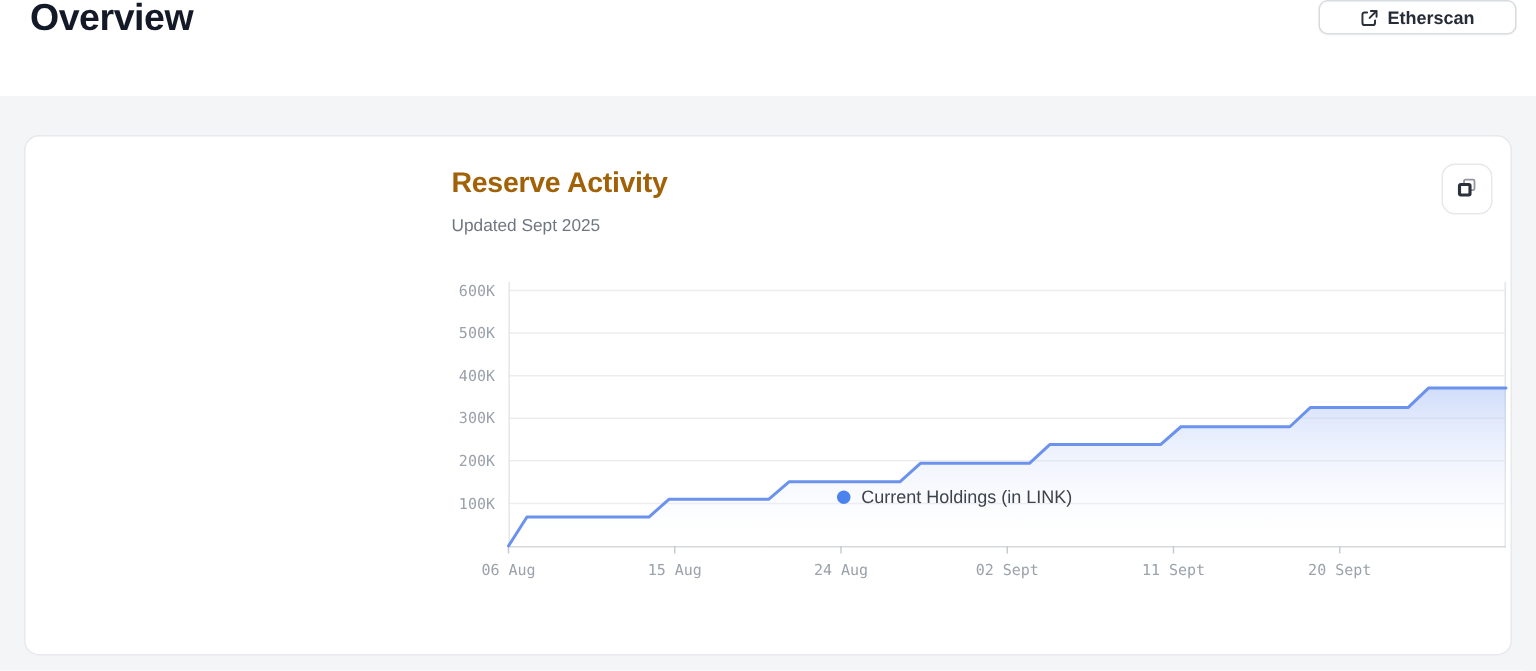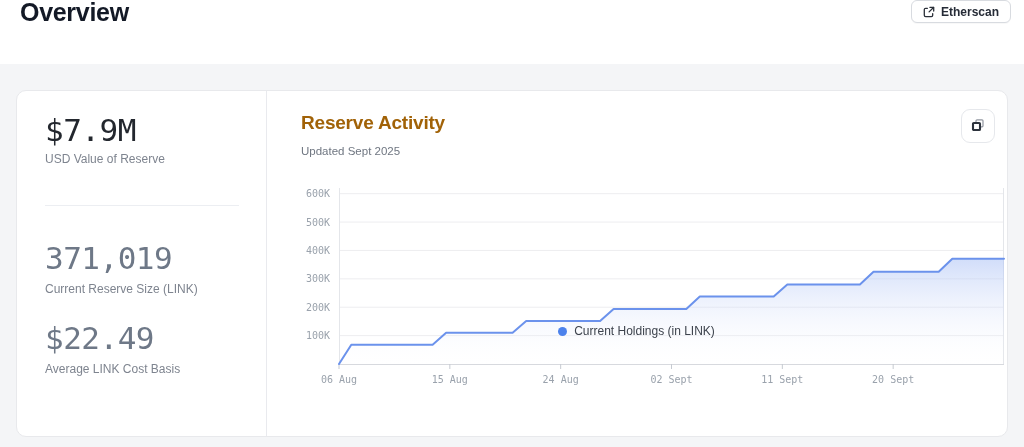--- a/index.html
+++ b/index.html
@@ -7,21 +7,21 @@
     width:1024px;height:447px;position:relative;overflow:hidden;
     background:#f4f5f7;
     font-family:"Liberation Sans",sans-serif;
     -webkit-font-smoothing:antialiased;
   }
   .header{position:absolute;left:0;top:0;width:1024px;height:64px;background:#ffffff;}
   .page-title{position:absolute;left:20px;top:-2px;font-size:25px;font-weight:700;color:#131926;letter-spacing:-0.3px;}
   .page-subtitle{position:absolute;left:20px;top:37px;font-size:14.5px;color:#a9afbb;}
   .hdr-buttons{position:absolute;right:13px;top:0;display:flex;gap:7px;}
   .btn{
-    display:flex;align-items:center;gap:6px;height:23px;padding:0 11px;
+    display:flex;align-items:center;gap:6px;height:23px;padding:0 27px;
     background:#ffffff;border:1px solid #d8dbe0;border-radius:6px;
     font-size:12px;font-weight:700;color:#262c37;box-shadow:0 1px 1px rgba(0,0,0,0.03);
     cursor:pointer;white-space:nowrap;
   }
   .btn svg{display:block;}
 
   .card{
     position:absolute;left:16px;top:90px;width:990px;height:345px;
     background:#ffffff;border:1px solid #e8e9ec;border-radius:10px;
   }
@@ -58,29 +58,20 @@
           <path d="M10.5 1.5L6.1 5.9" stroke="#2a2f38" stroke-width="1.3" stroke-linecap="round"></path>
         </svg>
       </span>
       <span>Etherscan</span>
     </button>
   </div>
 </div>
 
 <div class="card">
 
-  <div class="stats-col">
-    <div class="stat-value" style="top: 21px; color: rgb(35, 39, 46);">$7.9M</div>
-    <div class="stat-label" style="top:61px">USD Value of Reserve</div>
-    <hr class="stat-hr">
-    <div class="stat-value" style="top: 149px; color: rgb(110, 120, 135);">371,019</div>
-    <div class="stat-label" style="top:191px">Current Reserve Size (LINK)</div>
-    <div class="stat-value" style="top: 229px; color: rgb(110, 120, 135);">$22.49</div>
-    <div class="stat-label" style="top:271px">Average LINK Cost Basis</div>
-  </div>
 
   <div class="chart-panel">
     <div class="chart-title">Reserve Activity</div>
     <div class="chart-subtitle">Updated Sept 2025</div>
     <button class="chart-tool-btn">
       <span>
         <svg width="14" height="14" viewBox="0 0 14 14" fill="none">
           <rect x="5" y="1.8" width="7" height="7" rx="1" stroke="#9196a0" stroke-width="1.2" fill="#ffffff"></rect>
           <rect x="2" y="5" width="7" height="7" rx="0.8" stroke="#2c323c" stroke-width="2.1" fill="#ffffff"></rect>
         </svg>

